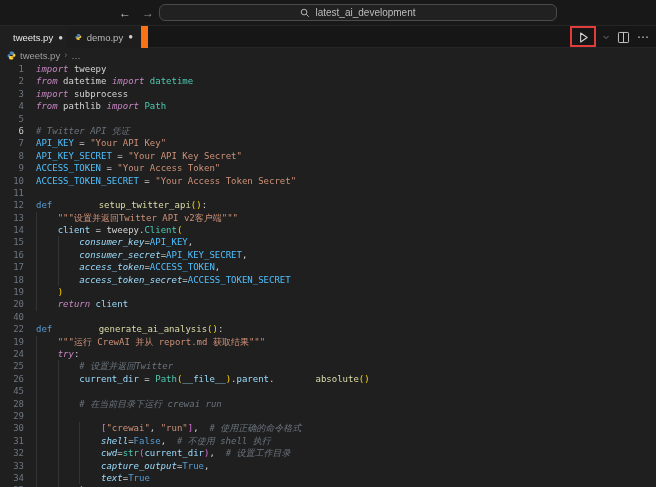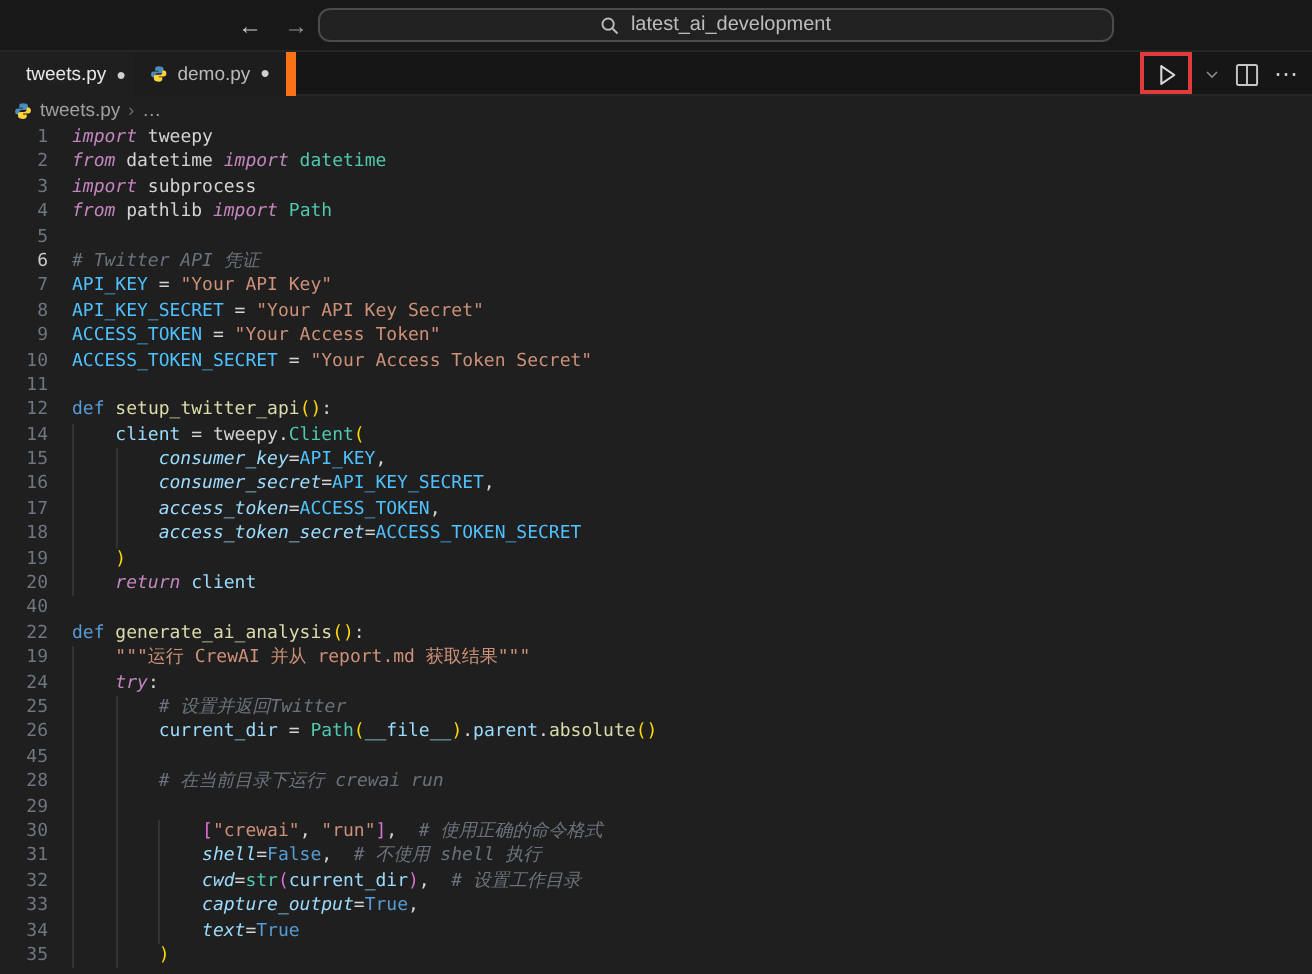--- a/index.html
+++ b/index.html
@@ -17,21 +17,21 @@
     border:1px solid #4b4b4b;border-radius:6px;display:flex;align-items:center;justify-content:center;
     gap:5px;color:#bdbdbd;font-size:10px;}
   .command-center svg{flex:0 0 auto;}
 
   
   .tabbar{position:absolute;left:0;top:26px;width:656px;height:22px;background:#161616;
     border-bottom:1px solid #252525;}
   .tab{position:absolute;top:0;height:22px;display:flex;align-items:center;gap:5px;padding:0 8px;
     font-size:9.5px;}
   .tab.active{left:0;width:67px;background:#1f1f1f;height:23px;z-index:2;color:#e7e7e7;}
-  .tab.inactive{left:67px;width:81px;background:#1d1d1d;color:#b9b9b9;border-right:5px solid #f97316;}
+  .tab.inactive{left:67px;width:81px;background:#1d1d1d;color:#b9b9b9;border-right:7px solid #f97316;}
   .mod-dot{font-size:8px;color:#cfcfcf;line-height:1;}
   .tab-actions{position:absolute;right:6px;top:0;height:22px;display:flex;align-items:center;gap:7px;z-index:3;}
   .run-wrap{position:relative;width:24px;height:20px;display:flex;align-items:center;justify-content:center;}
   .annotation-box{position:absolute;left:-1px;top:-1px;width:26px;height:21px;border:2px solid #e13c3c;
     pointer-events:none;}
   .action-icon{display:flex;align-items:center;justify-content:center;height:20px;}
   .ellipsis{color:#c5c5c5;font-size:12px;letter-spacing:1px;line-height:20px;}
 
   
   .breadcrumbs{position:absolute;left:0;top:48px;width:656px;height:14px;background:#1f1f1f;
@@ -44,21 +44,21 @@
   .line{position:relative;height:12.4px;line-height:12.4px;white-space:pre;
     font-family:"DejaVu Sans Mono", monospace;font-size:9px;}
   .ln{position:absolute;left:0;top:0;width:24px;text-align:right;color:#6e7681;font-size:9px;}
   .ln.active{color:#c9c9c9;}
   .codeline{position:absolute;left:36px;top:0;}
   .guide{position:absolute;top:0;height:12.4px;border-left:1px solid #333333;}
 
   
   .tk-k{color:#c586c0;font-style:italic;}     
   .tk-d{color:#569cd6;}                        
-  .tk-f{color:#dcdcaa;}                        
+  .tk-f{color:#dcdcaa;margin-left:41px;}                        
   .tk-c{color:#4ec9b0;}                        
   .tk-v{color:#9cdcfe;}                        
   .tk-C{color:#4fc1ff;}                        
   .tk-a{color:#9cdcfe;font-style:italic;}      
   .tk-s{color:#ce9178;}                        
   .tk-m{color:#6a737d;font-style:italic;text-align:right;}      
   .tk-b1{color:#ffd700;}                       
   .tk-b2{color:#da70d6;}                       
   .tk-p{color:#d4d4d4;}                        
   .tk-o{color:#d4d4d4;}                        
@@ -134,20 +134,21 @@
     <div class="line"><span class="ln">3</span><span class="codeline"><span class="tk-k">import</span><span class="tk-p"> subprocess</span></span></div>
     <div class="line"><span class="ln">4</span><span class="codeline"><span class="tk-k">from</span><span class="tk-p"> pathlib </span><span class="tk-k">import</span><span class="tk-c"> Path</span></span></div>
     <div class="line"><span class="ln">5</span><span class="codeline"></span></div>
     <div class="line"><span class="ln active">6</span><span class="codeline"><span class="tk-m"># Twitter API 凭证</span></span></div>
     <div class="line"><span class="ln">7</span><span class="codeline"><span class="tk-C">API_KEY</span><span class="tk-o"> = </span><span class="tk-s">"Your API Key"</span></span></div>
     <div class="line"><span class="ln">8</span><span class="codeline"><span class="tk-C">API_KEY_SECRET</span><span class="tk-o"> = </span><span class="tk-s">"Your API Key Secret"</span></span></div>
     <div class="line"><span class="ln">9</span><span class="codeline"><span class="tk-C">ACCESS_TOKEN</span><span class="tk-o"> = </span><span class="tk-s">"Your Access Token"</span></span></div>
     <div class="line"><span class="ln">10</span><span class="codeline"><span class="tk-C">ACCESS_TOKEN_SECRET</span><span class="tk-o"> = </span><span class="tk-s">"Your Access Token Secret"</span></span></div>
     <div class="line"><span class="ln">11</span><span class="codeline"></span></div>
     <div class="line"><span class="ln">12</span><span class="codeline"><span class="tk-d">def</span><span class="tk-f"> setup_twitter_api</span><span class="tk-b1">()</span><span class="tk-o">:</span></span></div>
+    <div class="line"><span class="guide" style="left: 36px;"></span><span class="ln">13</span><span class="codeline"><span class="tk-s">    """设置并返回Twitter API v2客户端"""</span></span></div>
     <div class="line"><span class="guide" style="left: 36px;"></span><span class="ln">14</span><span class="codeline"><span class="tk-v">    client</span><span class="tk-o"> = </span><span class="tk-p">tweepy</span><span class="tk-o">.</span><span class="tk-c">Client</span><span class="tk-b1">(</span></span></div>
     <div class="line"><span class="guide" style="left: 36px;"></span><span class="guide" style="left: 57.672px;"></span><span class="ln">15</span><span class="codeline"><span class="tk-a">        consumer_key</span><span class="tk-o">=</span><span class="tk-C">API_KEY</span><span class="tk-o">,</span></span></div>
     <div class="line"><span class="guide" style="left: 36px;"></span><span class="guide" style="left: 57.672px;"></span><span class="ln">16</span><span class="codeline"><span class="tk-a">        consumer_secret</span><span class="tk-o">=</span><span class="tk-C">API_KEY_SECRET</span><span class="tk-o">,</span></span></div>
     <div class="line"><span class="guide" style="left: 36px;"></span><span class="guide" style="left: 57.672px;"></span><span class="ln">17</span><span class="codeline"><span class="tk-a">        access_token</span><span class="tk-o">=</span><span class="tk-C">ACCESS_TOKEN</span><span class="tk-o">,</span></span></div>
     <div class="line"><span class="guide" style="left: 36px;"></span><span class="guide" style="left: 57.672px;"></span><span class="ln">18</span><span class="codeline"><span class="tk-a">        access_token_secret</span><span class="tk-o">=</span><span class="tk-C">ACCESS_TOKEN_SECRET</span></span></div>
     <div class="line"><span class="guide" style="left: 36px;"></span><span class="ln">19</span><span class="codeline"><span class="tk-b1">    )</span></span></div>
     <div class="line"><span class="guide" style="left: 36px;"></span><span class="ln">20</span><span class="codeline"><span class="tk-k">    return</span><span class="tk-v"> client</span></span></div>
     <div class="line"><span class="ln">40</span><span class="codeline"></span></div>
     <div class="line"><span class="ln">22</span><span class="codeline"><span class="tk-d">def</span><span class="tk-f"> generate_ai_analysis</span><span class="tk-b1">()</span><span class="tk-o">:</span></span></div>
     <div class="line"><span class="guide" style="left: 36px;"></span><span class="ln">19</span><span class="codeline"><span class="tk-s">    """运行 CrewAI 并从 report.md 获取结果"""</span></span></div>

